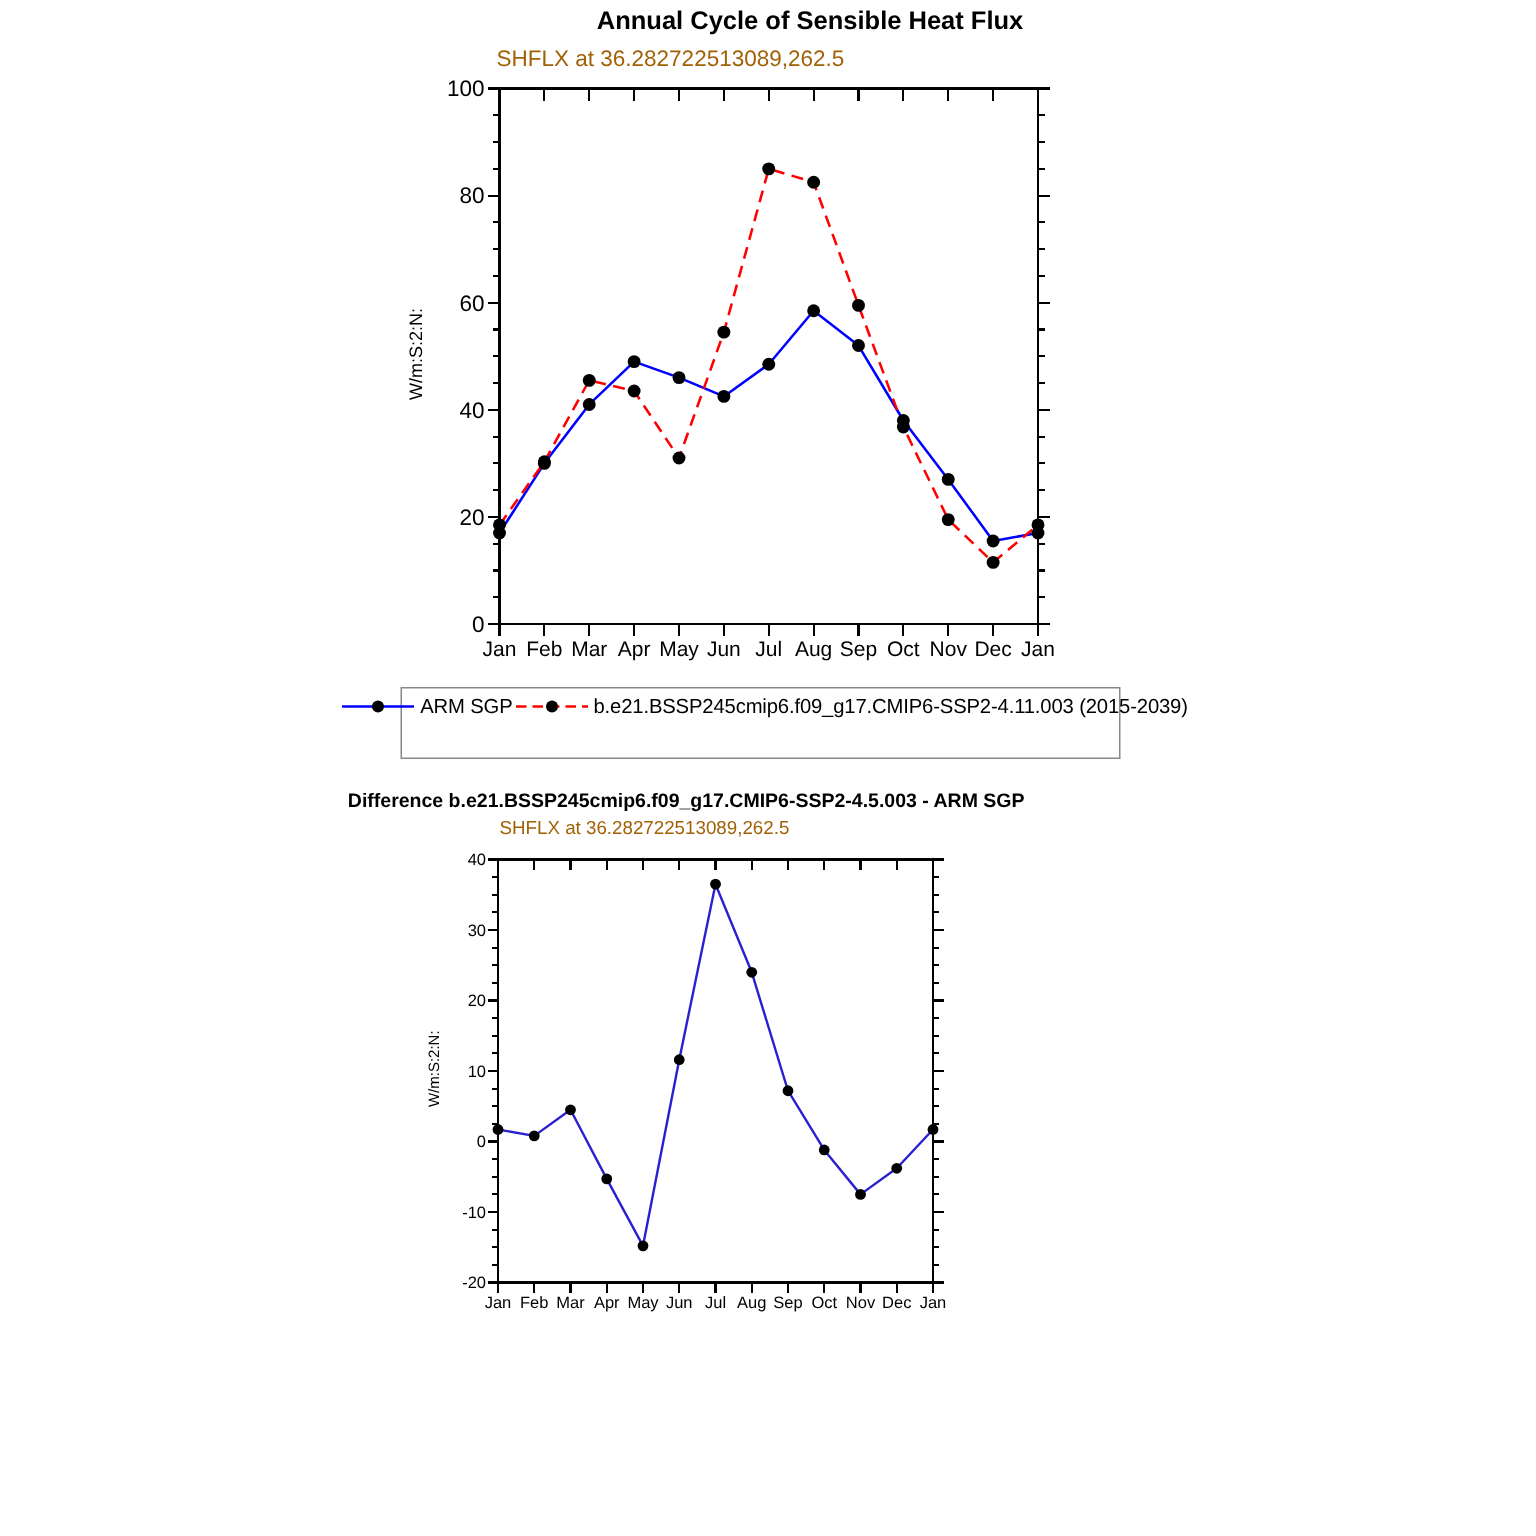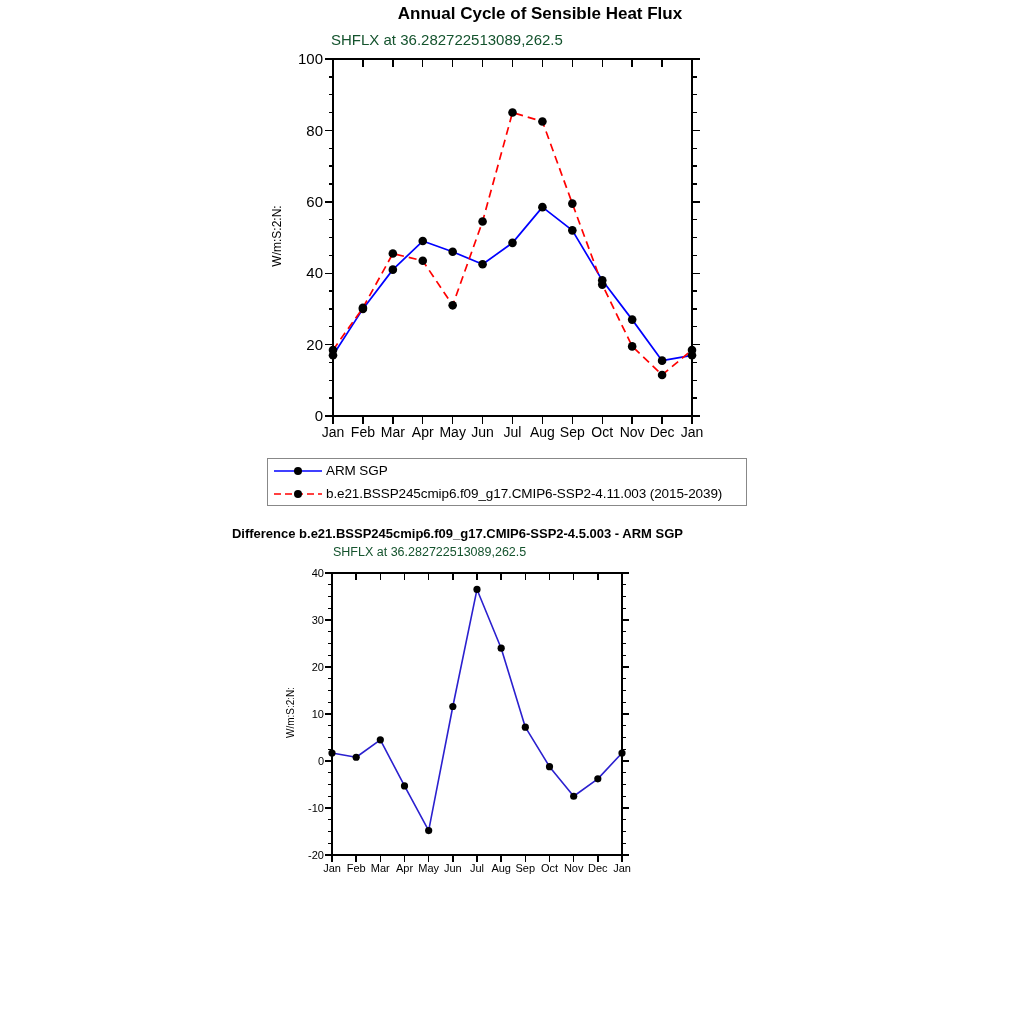--- a/index.html
+++ b/index.html
@@ -8,33 +8,33 @@
     width: 923px;
     height: 1024px;
     background: #ffffff;
     font-family: "Liberation Sans", sans-serif;
     overflow: hidden;
     padding-left: 40px;
   }
   .abs { position: absolute; }
   svg.chart-layer { position: absolute; left: 0; top: 0; }
   .chart-title { font-weight: bold; color: #000; white-space: nowrap; }
-  .chart-subtitle { color: #14532d; white-space: nowrap; }
+  .chart-subtitle { color: #a16207; white-space: nowrap; }
   #title1 { left: 333px; top: 4px; width: 414px; text-align: center; font-size: 17px; }
   #subtitle1 { left: 331px; top: 31px; font-size: 15px; }
   #ylabel1 { left: 217px; top: 229px; width: 120px; text-align: center;
              font-size: 12px; color:#000; transform: rotate(-90deg); }
   #title2 { left: 203px; top: 526px; width: 480px; text-align: right; font-size: 13px; }
   #subtitle2 { left: 333px; top: 545px; font-size: 12.5px; }
   #ylabel2 { left: 230px; top: 707px; width: 120px; text-align: center;
              font-size: 10px; color:#000; transform: rotate(-90deg); }
   #legend-box {
     left: 267px; top: 458px; width: 480px; height: 48px;
     border: 1px solid #888; box-sizing: border-box;
-    display: flex; flex-direction: column; justify-content: center;
+    display: flex; flex-direction: row; justify-content: center;
     padding-left: 4px; background: #ffffff;
   }
   .legend-row { display: flex; align-items: center; height: 23px; gap: 2px; }
   .legend-label { font-size: 13.5px; color: #000; white-space: nowrap; letter-spacing: -0.1px; }
 </style>
 </head>
 <body>
 
 <div id="canvas">
 

